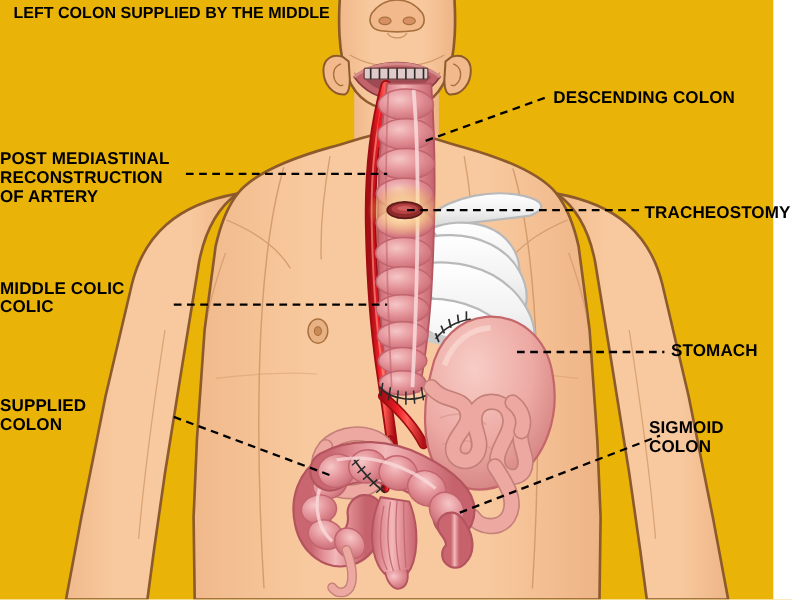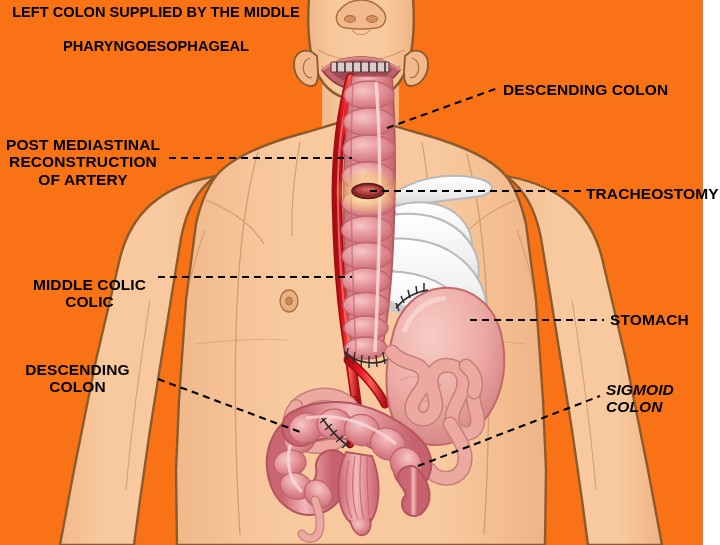--- a/index.html
+++ b/index.html
@@ -1,23 +1,23 @@
 <!DOCTYPE html>
 <html><head>
 <meta charset="utf-8">
 <style>
   html,body{margin:0;padding:0;background:#ffffff;}
   body{width:720px;height:545px;overflow:hidden;
        font-family:"Liberation Sans", sans-serif;}
-  #stage{position:relative;width:703px;height:545px;background:#f97316;}
+  #stage{position:relative;width:703px;height:545px;background:#eab308;}
   svg#art{position:absolute;left:0;top:0;width:720px;height:545px;display:block;}
   .lbl{position:absolute;font-family:"Liberation Sans", sans-serif;
        font-weight:bold;font-size:15.5px;color:#000000;line-height:1.12;
        letter-spacing:.1px;white-space:pre;}
-  .lbl.r{text-align:center;}
+  .lbl.r{text-align:left;}
   .lbl.l{text-align:left;}
   #title{position:absolute;left:6px;top:4px;width:300px;text-align:center;
          font-weight:bold;font-size:14.6px;line-height:1.18;color:#000;}
 </style>
 </head>
 <body>
 
 <div id="stage">
 
   <svg id="art" viewBox="0 0 720 545">
@@ -379,29 +379,29 @@
       <line x1="387" y1="128" x2="498" y2="88"></line>
       <line x1="370" y1="191" x2="582" y2="191"></line>
       <line x1="470" y1="320" x2="604" y2="320"></line>
       <line x1="418" y1="466" x2="600" y2="396"></line>
       <line x1="169" y1="158" x2="352" y2="158"></line>
       <line x1="158" y1="277" x2="352" y2="277"></line>
       <line x1="158" y1="379" x2="300" y2="432"></line>
     </g>
   </svg>
 
-  <div id="title"><span>LEFT COLON SUPPLIED BY THE MIDDLE</span><br><br><span>PHARYNGOESOPHAGEAL</span><br></div>
+  <div id="title"><span>LEFT COLON SUPPLIED BY THE MIDDLE</span><br><br><br></div>
 
   <div class="lbl l" style="left:503px;top:81px;">DESCENDING COLON</div>
 
   <div class="lbl l" style="left:586px;top:185px;">TRACHEOSTOMY</div>
 
   <div class="lbl l" style="left:610px;top:311px;text-align:right;">STOMACH</div>
 
-  <div class="lbl l" style="left:606px;top:381px;font-style:italic;"><span>SIGMOID</span><br><span>COLON</span></div>
+  <div class="lbl l" style="left:590px;top:381px;"><span>SIGMOID</span><br><span>COLON</span></div>
 
   <div class="lbl r" style="left:0px;top:136px;width:166px;"><span>POST MEDIASTINAL</span><br><span>RECONSTRUCTION</span><br><span>OF ARTERY</span></div>
 
-  <div class="lbl r" style="left:0px;top:276px;width:155px;padding-left:12px;"><span>MIDDLE COLIC</span><br><span>COLIC</span></div>
-
-  <div class="lbl r" style="left:0px;top:361px;width:155px;"><span>DESCENDING</span><br><span>COLON</span></div>
+  <div class="lbl r" style="left:0px;top:254px;width:155px;"><span>MIDDLE COLIC</span><br><span>COLIC</span></div>
+
+  <div class="lbl r" style="left:0px;top:361px;width:155px;"><span>SUPPLIED</span><br><span>COLON</span></div>
 
 </div>
 
 </body></html>

